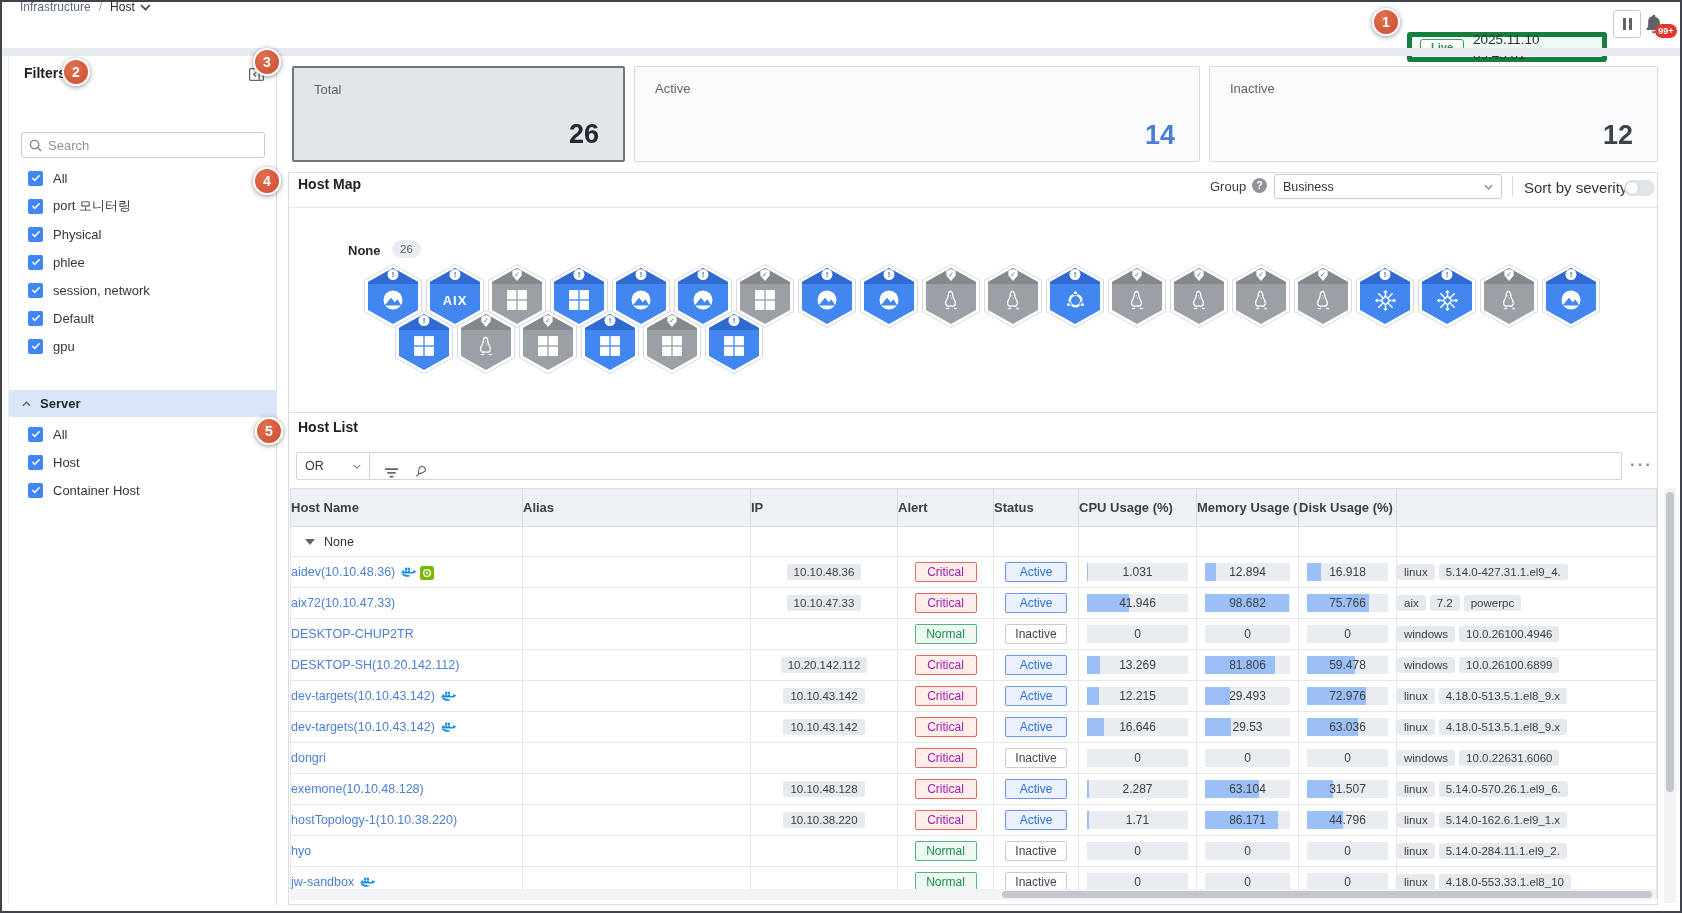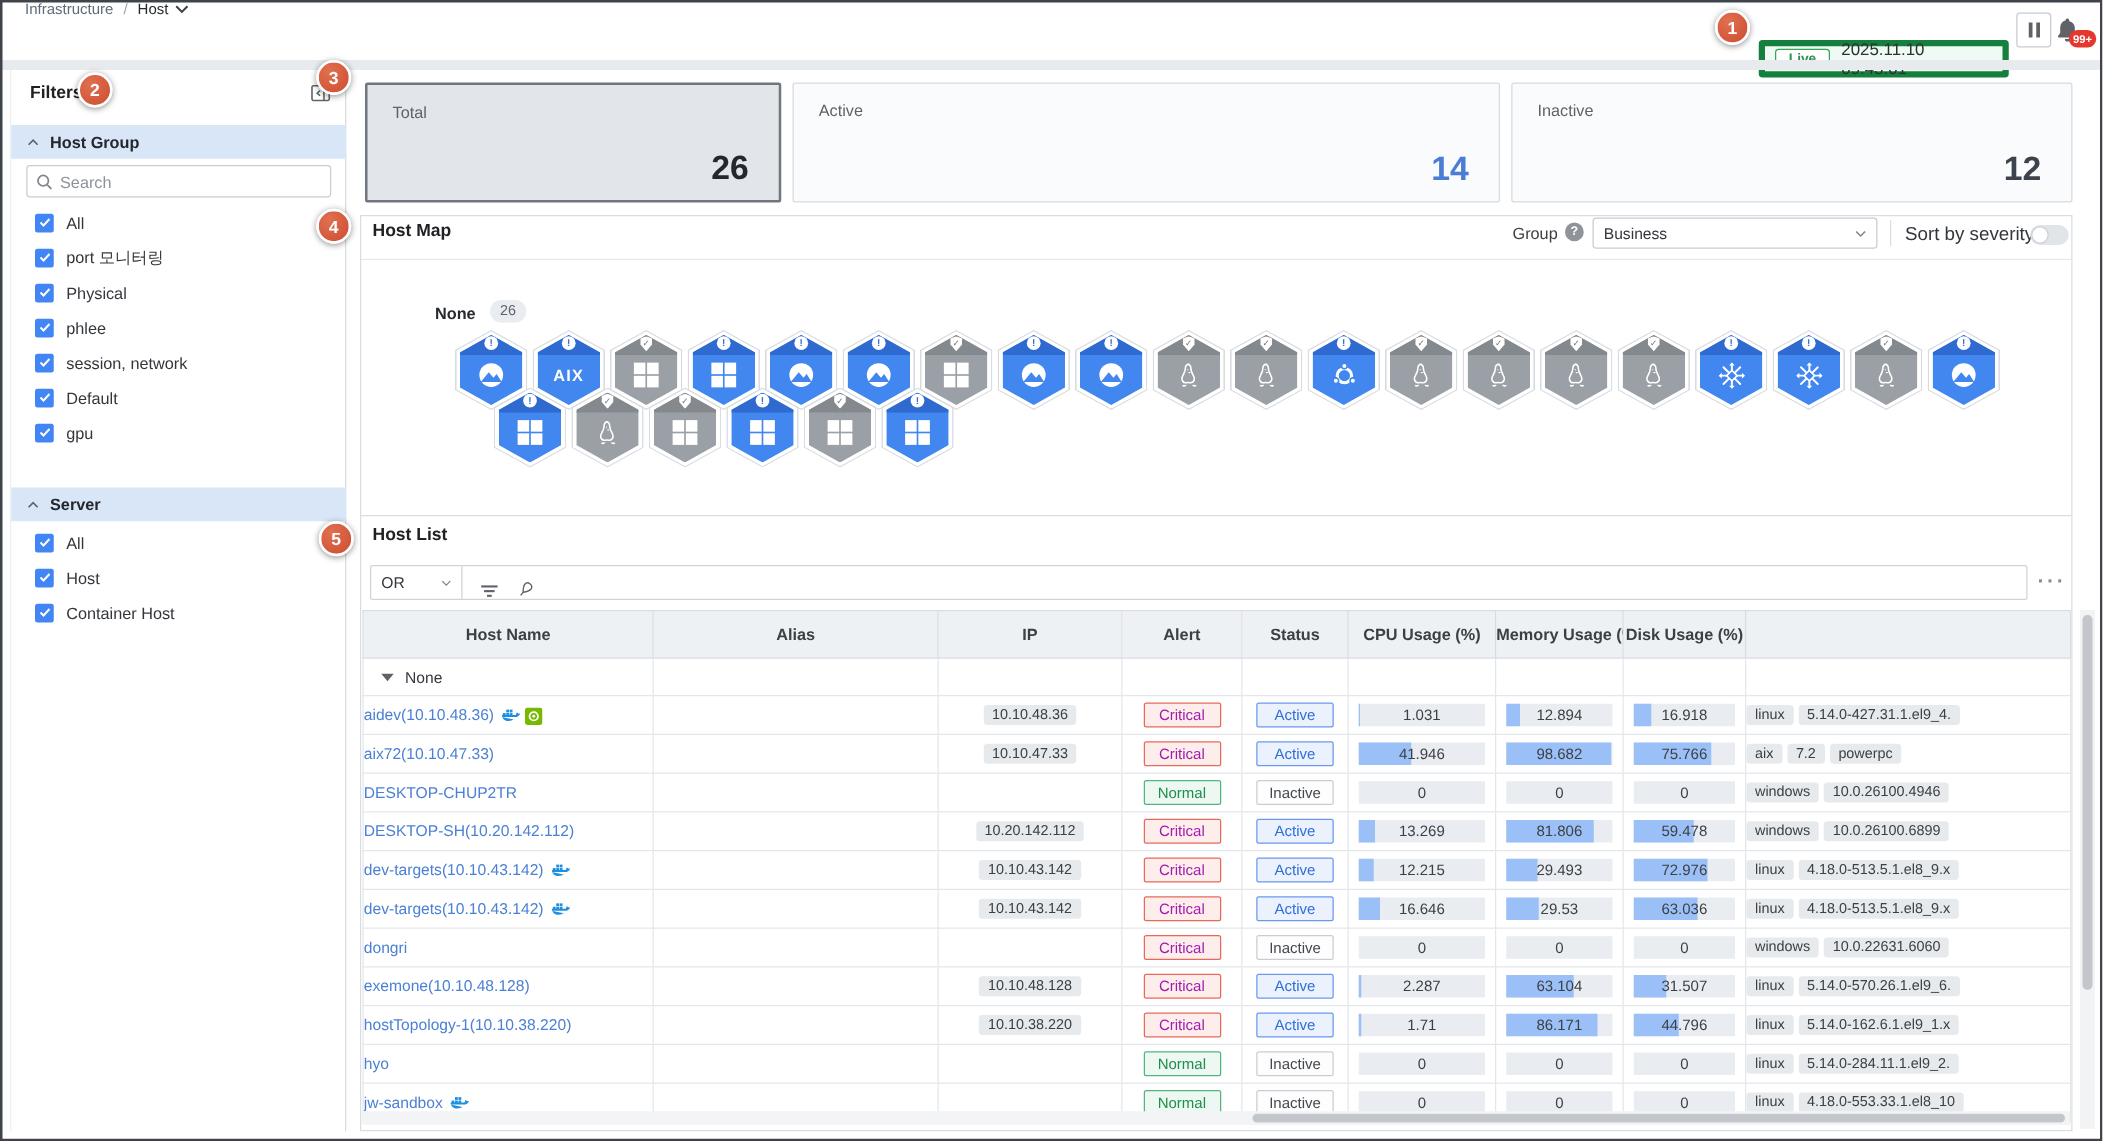--- a/index.html
+++ b/index.html
@@ -81,21 +81,21 @@
 
   
   .panel-divider { position:absolute; left:289px; top:412px; width:1368px; height:1px; background:#d9dde2; }
   .hl-title { position:absolute; left:298px; top:419px; font-size:14px; font-weight:bold; color:#202124; }
   .filterbar { position:absolute; left:296px; top:452px; width:1326px; height:28px; border:1px solid #cfd4da; border-radius:2px; background:#fff; display:flex; align-items:flex-end; }
   .op-select { width:73px; height:100%; border-right:1px solid #cfd4da; display:flex; align-items:center; justify-content:space-between; padding:0 8px; font-size:12.5px; color:#33373c; }
   .fb-icon { margin-left:14px; display:flex; align-items:center; }
   .more-dots { position:absolute; left:1630px; top:455px; font-size:17px; color:#8a9097; letter-spacing:2px; font-weight:bold; }
 
   table.hosts { position:absolute; left:290px; top:488px; width:1366px; border-collapse:collapse; table-layout:fixed; background:#fff; }
-  table.hosts th { height:38px; background:#eef1f4; border:1px solid #d8dce1; font-size:13px; font-weight:bold; color:#3a4046; text-align:center; overflow:hidden; white-space:nowrap; }
+  table.hosts th { height:38px; background:#eef1f4; border:1px solid #d8dce1; font-size:13px; font-weight:bold; color:#3a4046; text-align:left; overflow:hidden; white-space:nowrap; }
   table.hosts td { height:30px; border:1px solid #e4e7ea; font-size:12.5px; color:#3c4043; overflow:hidden; white-space:nowrap; padding:0; }
   tr.group-row td:first-child { padding-left:14px; color:#33373c; }
   .grp-caret { display:inline-block; width:0; height:0; border-left:5px solid transparent; border-right:5px solid transparent; border-top:6px solid #5f6368; margin-right:9px; vertical-align:1px; }
   td.host-cell { padding-left:34px; }
   td.host-cell a { color:#4c80d4; text-decoration:none; }
   td.host-cell .hicons { display:inline-flex; gap:4px; margin-left:6px; vertical-align:-2px; }
   td.ip-cell { text-align:center; }
   .chip { display:inline-block; background:#e7eaed; border-radius:3px; padding:2px 7px; font-size:11.5px; color:#3c4043; }
   td.badge-cell { text-align:center; }
   .pill { display:inline-block; width:62px; padding:2px 0; border-radius:2px; font-size:12px; text-align:center; }
@@ -152,26 +152,20 @@
 <div class="band"></div>
 
 <div class="sidebar">
   <div class="filters-title">Filters</div>
   <div class="collapse-btn">
     <svg width="17" height="17" viewBox="0 0 16 16" fill="none" stroke="#5f6368" stroke-width="1.2">
         <rect x="1.5" y="2.5" width="13" height="11" rx="1"></rect>
         <line x1="10.5" y1="2.5" x2="10.5" y2="13.5"></line>
         <path d="M7.6 6 5.4 8l2.2 2"></path>
       </svg>
-  </div>
-  <div class="sec-head" style="top:44px;">
-    <svg width="9" height="6" viewBox="0 0 10 6">
-        <path d="M1 5l4-4 4 4" stroke="#5f6368" stroke-width="1.5" fill="none"></path>
-      </svg>
-    <span>Host Group</span>
   </div>
   <div class="searchbox">
     <svg width="13" height="13" viewBox="0 0 14 14" fill="none" stroke="#80868b" stroke-width="1.5">
         <circle cx="6" cy="6" r="4.5"></circle>
         <line x1="9.5" y1="9.5" x2="13" y2="13"></line>
       </svg>
     <input type="text" placeholder="Search" style="">
   </div>
   <div class="chk-list" id="hg-items" style="top:108px;">
       <div class="chk-item">

